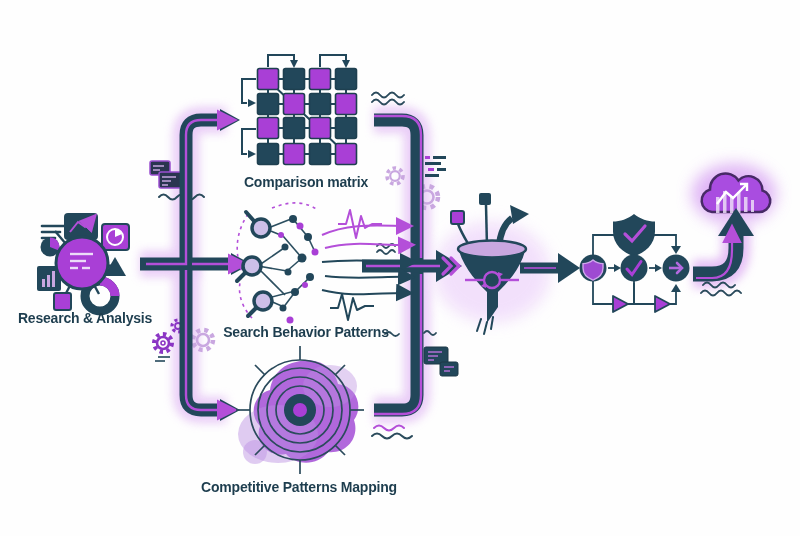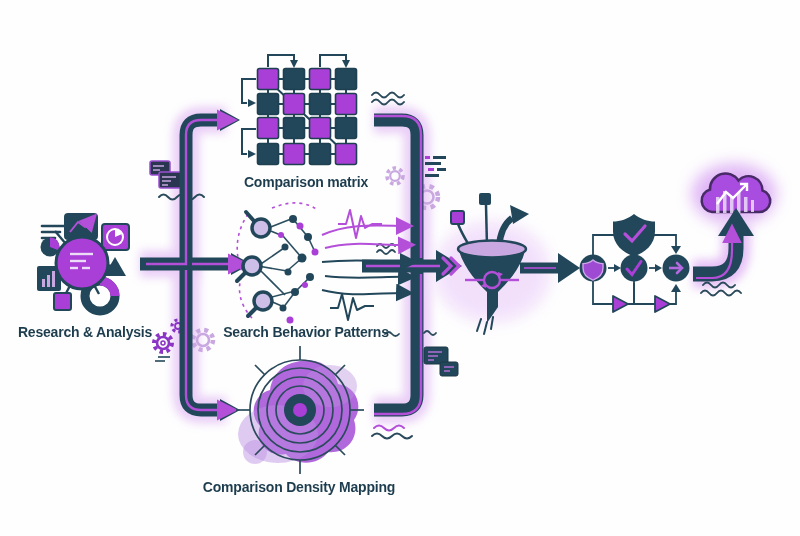--- a/index.html
+++ b/index.html
@@ -391,18 +391,18 @@
     <polyline points="717,204 726,192 733,198 747,184" stroke="#ffffff" stroke-width="2.4" fill="none"></polyline>
     <polyline points="740,184 747,184 747,191" stroke="#ffffff" stroke-width="2.4" fill="none"></polyline>
   </g>
   <g>
     <path d="M693,274 H712 Q736,274 736,248 V234" stroke="#22475a" stroke-width="15" fill="none"></path>
     <polygon points="718,236 754,236 736,208" fill="#22475a"></polygon>
     <path d="M696,278 H712 Q732,278 732,250 V230" stroke="#b44fd9" stroke-width="2.2" fill="none" marker-end="url(#mp)"></path>
   </g>
 </svg>
 
-<div class="label" style="left:85px;top:324px;">Research &amp; Analysis</div>
+<div class="label" style="left:85px;top:310px;">Research &amp; Analysis</div>
 <div class="label" style="left:306px;top:324px;">Search Behavior Patterns</div>
 <div class="label" style="left:306px;top:174px;">Comparison matrix</div>
-<div class="label" style="left:299px;top:479px;">Comparison Density Mapping</div>
+<div class="label" style="left:299px;top:479px;">Competitive Patterns Mapping</div>
 
 </div>
 
 </body></html>

